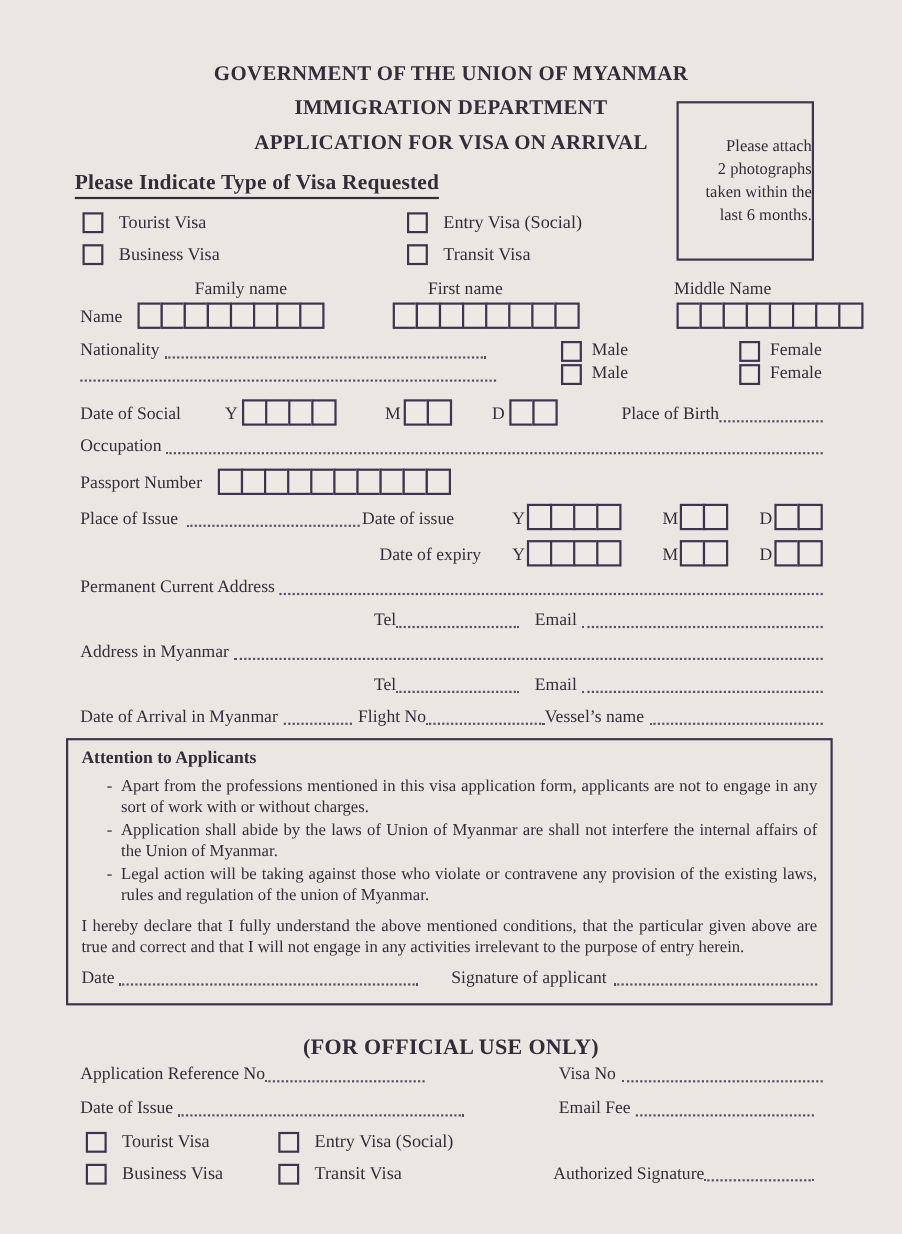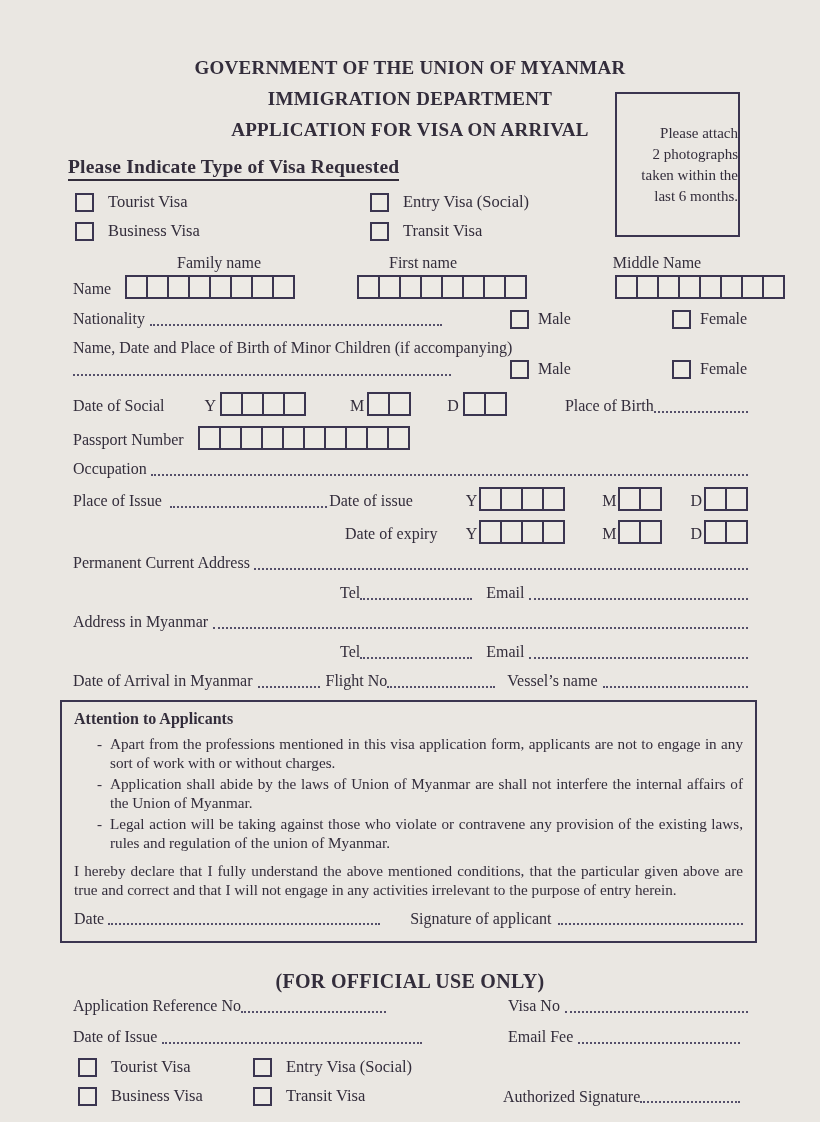--- a/index.html
+++ b/index.html
@@ -156,23 +156,20 @@
     <span class="gender" style="left:510px;">
       <span class="cb"></span>
       <span class="lbl">Male</span>
     </span>
     <span class="gender" style="left:672px;">
       <span class="cb"></span>
       <span class="lbl">Female</span>
     </span>
   </div>
 
-  <div class="row" style="margin-top:9px;">
-    <span class="lbl">Name, Date and Place of Birth of Minor Children (if accompanying)</span>
-  </div>
   <div class="row" style="margin-top:16px;">
     <span class="dots" style="width:378px;"></span>
     <span class="gender" style="left:510px;">
       <span class="cb"></span>
       <span class="lbl">Male</span>
     </span>
     <span class="gender" style="left:672px;">
       <span class="cb"></span>
       <span class="lbl">Female</span>
     </span>
@@ -194,39 +191,39 @@
       </span>
     <span class="lbl" style="margin-left:36px;">D</span>
     <span class="comb big" style="margin-left:4px;">
         <span class="cell"></span>
         <span class="cell"></span>
       </span>
     <span class="lbl" style="margin-left:58px;">Place of Birth</span>
     <span class="dots grow"></span>
   </div>
 
+  <div class="row" style="margin-top:9px;">
+    <span class="lbl">Occupation</span>
+    <span class="dots grow" style="margin-left:4px;"></span>
+  </div>
+
   <div class="row" style="margin-top:10px;">
     <span class="lbl">Passport Number</span>
     <span class="comb big" style="margin-left:14px;">
         <span class="cell"></span>
         <span class="cell"></span>
         <span class="cell"></span>
         <span class="cell"></span>
         <span class="cell"></span>
         <span class="cell"></span>
         <span class="cell"></span>
         <span class="cell"></span>
         <span class="cell"></span>
         <span class="cell"></span>
       </span>
-  </div>
-
-  <div class="row" style="margin-top:9px;">
-    <span class="lbl">Occupation</span>
-    <span class="dots grow" style="margin-left:4px;"></span>
   </div>
 
   <div class="row" style="margin-top:8px;">
     <span class="lbl">Place of Issue</span>
     <span class="dots" style="width:158px;margin-left:8px;"></span>
     <span class="lbl" style="width:137px;margin-left:2px;">Date of issue</span>
     <span class="lbl">Y</span>
     <span class="comb big" style="margin-left:2px;">
         <span class="cell"></span>
         <span class="cell"></span>
@@ -288,21 +285,21 @@
     <span class="dots" style="width:112px;"></span>
     <span class="lbl" style="margin-left:14px;">Email</span>
     <span class="dots grow" style="margin-left:5px;"></span>
   </div>
 
   <div class="row" style="margin-top:9px;">
     <span class="lbl">Date of Arrival in Myanmar</span>
     <span class="dots" style="width:62px;margin-left:5px;"></span>
     <span class="lbl" style="margin-left:6px;">Flight No</span>
     <span class="dots" style="width:108px;"></span>
-    <span class="lbl" style="margin-left:12px;">Vessel’s name</span>
+    <span class="lbl" style="margin-left:0;">Vessel’s name</span>
     <span class="dots grow" style="margin-left:5px;"></span>
   </div>
 
   <div class="attn">
     <div class="attn-heading">Attention to Applicants</div>
     <div class="bullet">
       <span class="dash">-</span>
       <div class="btext">Apart from the professions mentioned in this visa application form, applicants are not to engage in any sort of work with or without charges.</div>
     </div>
     <div class="bullet">

